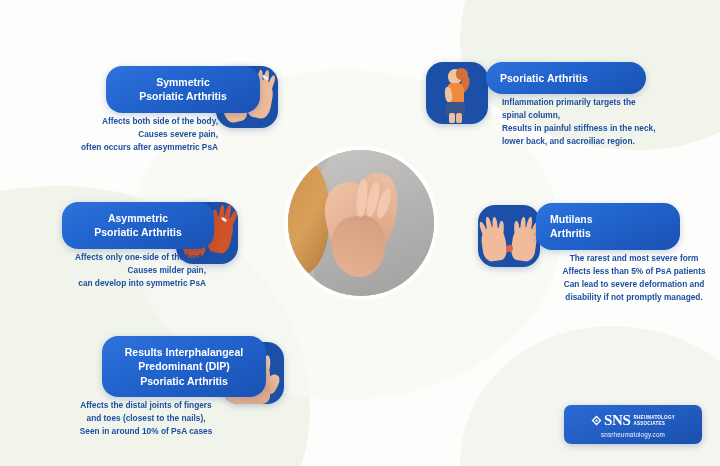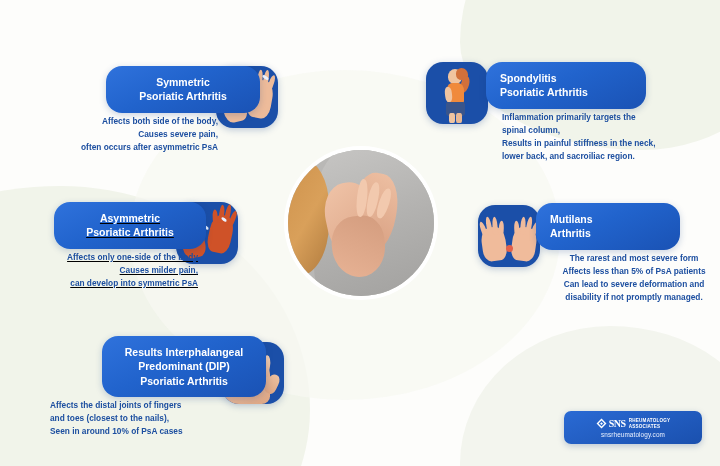--- a/index.html
+++ b/index.html
@@ -135,49 +135,49 @@
 
   
   #node-symmetric{left:10px;top:66px;width:250px;}
   #node-symmetric .pill{margin-left:96px;width:154px;text-align:center;}
   #node-symmetric .desc{text-align:right;padding-right:42px;}
 
   #node-spondylitis{left:424px;top:62px;width:290px;}
   #node-spondylitis .pill{margin-left:62px;width:160px;}
   #node-spondylitis .desc{padding-left:78px;text-align:left;}
 
-  #node-asymmetric{left:4px;top:202px;width:246px;text-decoration:underline;}
+  #node-asymmetric{left:12px;top:202px;width:246px;}
   #node-asymmetric .pill{margin-left:50px;width:152px;text-align:center;}
   #node-asymmetric .desc{text-align:right;padding-right:52px;}
 
   #node-mutilans{left:476px;top:203px;width:240px;}
   #node-mutilans .pill{margin-left:60px;width:144px;}
   #node-mutilans .desc{padding-left:76px;text-align:center;}
 
   #node-dip{left:50px;top:336px;width:254px;}
   #node-dip .pill{margin-left:52px;width:164px;text-align:center;}
-  #node-dip .desc{text-align:left;padding-right:62px;}
+  #node-dip .desc{text-align:center;padding-right:62px;}
 
   
   .tile-abs{position:absolute;z-index:4;}
 
   
   .logo{
     position:absolute;right:18px;bottom:22px;
     width:122px;padding:7px 8px 6px;
     background:linear-gradient(160deg,#2a6ad4,#1a50ae);
     border-radius:7px;
     text-align:center;
     box-shadow:0 2px 6px rgba(20,60,130,.25);
     z-index:7;
   }
   .logo-row{display:flex;align-items:center;justify-content:center;gap:2px;}
   .logo-mark{width:11px;height:11px;flex:0 0 auto;}
   .logo-sns{
-    color:#ffffff;font-weight:bold;font-size:10px;letter-spacing:-.4px;
+    color:#ffffff;font-weight:bold;font-size:15px;letter-spacing:-.4px;
     font-family:"Liberation Serif", serif;
   }
   .logo-sub{
     display:flex;flex-direction:column;align-items:flex-start;
     color:#ffffff;font-size:4.6px;font-weight:bold;line-height:1.18;
     letter-spacing:.2px;margin-left:1px;
   }
   .logo-url{
     color:#eaf1ff;font-size:6.4px;margin-top:2px;letter-spacing:.1px;
   }
@@ -228,21 +228,20 @@
       <div class="fng" style="left:18px;top:-7px;width:5px;height:16px;background:#edbb9a;transform:rotate(9deg);"></div>
     </div>
     <div class="spark" style="left:4px;top:26px;width:6px;height:3px;"></div>
     <div class="spark" style="left:26px;top:14px;width:6px;height:3px;"></div>
     <div class="spark" style="left:46px;top:10px;width:7px;height:3px;"></div>
     <div class="spark" style="left:22px;top:34px;width:5px;height:3px;"></div>
   </div>
 
   <div class="node" id="node-spondylitis">
     <div class="pill">
-      <div>Spondylitis</div>
       <div>Psoriatic Arthritis</div>
     </div>
     <div class="desc" style="white-space:pre-line">Inflammation primarily targets the
 spinal column,
 Results in painful stiffness in the neck,
 lower back, and sacroiliac region.</div>
   </div>
   <div class="icon-tile tile-abs" style="left:426px;top:62px;">
     <div style="position:absolute;left:22px;top:7px;width:14px;height:15px;background:#f0c4a0;border-radius:50% 50% 45% 45%;"></div>
     <div style="position:absolute;left:30px;top:6px;width:12px;height:12px;background:#d2703a;border-radius:50% 60% 40% 50%;"></div>

